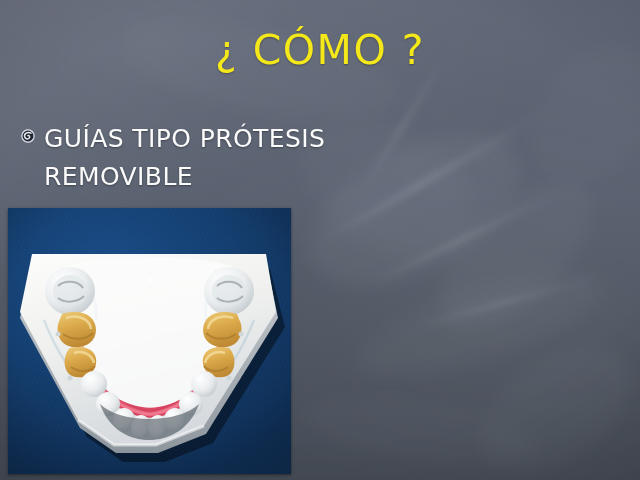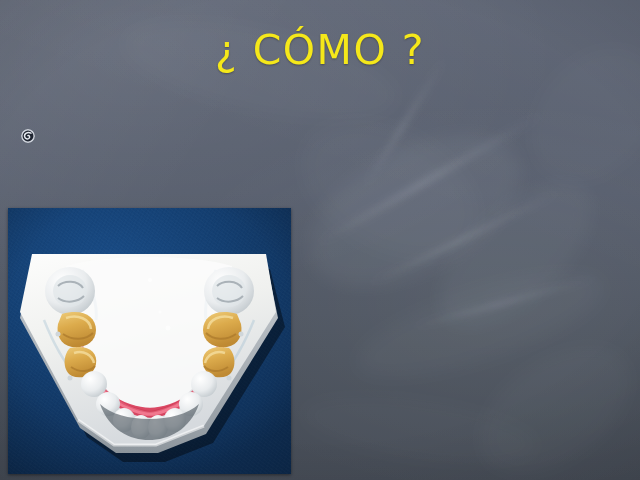--- a/index.html
+++ b/index.html
@@ -167,20 +167,22 @@
 
   <div id="bullet-block">
     <div class="bullet-row">
       <span id="bullet-marker">
         <svg width="16" height="16" viewBox="0 0 16 16">
           <circle cx="8" cy="8" r="7" fill="#1e2430"></circle>
           <circle cx="8" cy="8" r="6.2" fill="none" stroke="#cfd4dd" stroke-width="1.5"></circle>
           <path d="M11 5.2 C7.6 3.4 4 5.6 4.6 8.6 C5.1 11 8 11.6 9.2 10.1 C10.2 8.9 9.3 7.2 7.9 7.6" fill="none" stroke="#e7ebf1" stroke-width="1.5" stroke-linecap="round"></path>
         </svg>
       </span>
+      <span id="bullet-text">GUÍAS TIPO PRÓTESIS
+REMOVIBLE</span>
     </div>
   </div>
 
   <div id="photo">
     <div class="felt"></div>
     <div class="felt-noise"></div>
 
     <svg id="cast-svg" width="283" height="266" viewBox="0 0 283 266">
       <defs>
         <linearGradient id="plasterG" x1="0" y1="0" x2="0.35" y2="1">

